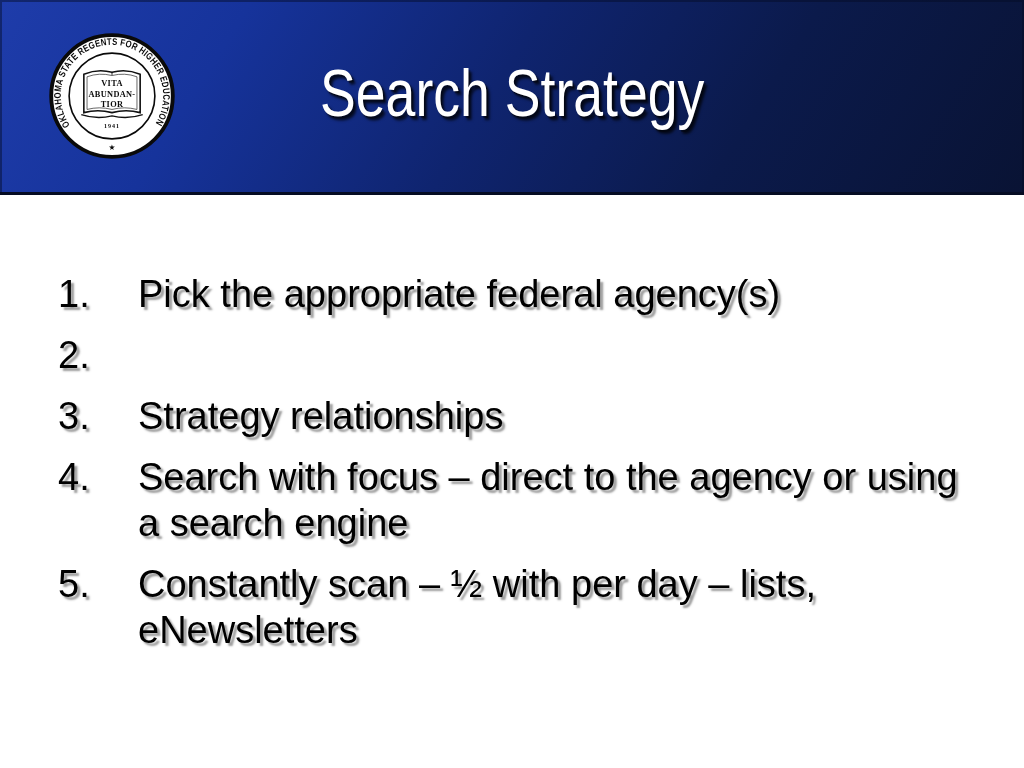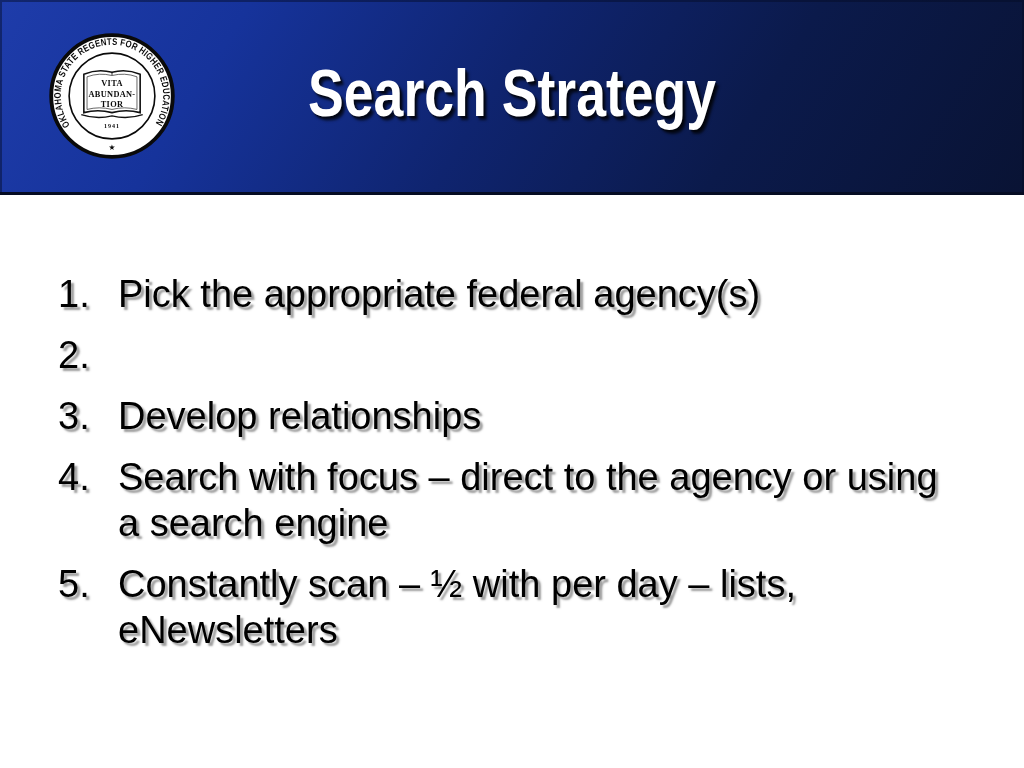--- a/index.html
+++ b/index.html
@@ -33,21 +33,21 @@
 
   .slide-title {
     position: absolute;
     top: 58px;
     left: 0;
     width: 100%;
     text-align: center;
     margin: 0;
     font-size: 67px;
     line-height: 70px;
-    font-weight: 700;
+    font-weight: 400;
     color: #ffffff;
     letter-spacing: 0px;
     white-space: nowrap;
   }
   .slide-title .squeeze {
     display: inline-block;
     transform: scaleX(0.80);
     transform-origin: 50% 50%;
     text-shadow: 4px 4px 3px rgba(0,0,0,0.70), 2px 2px 1px rgba(0,0,0,0.45);
   }
@@ -103,20 +103,21 @@
     font-size: 38px;
     line-height: 46px;
     font-weight: 400;
     text-shadow: 3px 3px 2px rgba(60,60,60,0.50);
   }
   ol.steps .num {
     flex: 0 0 60px;
   }
   ol.steps .txt {
     max-width: 824px;
+    margin-left: 20px;
   }
 </style>
 </head>
 <body>
 
 <div class="slide">
 
   <div class="header">
 
     <div class="seal">
@@ -153,21 +154,21 @@
     <ol class="steps">
       <li>
         <span class="num">1.</span>
         <span class="txt">Pick the appropriate federal agency(s)</span>
       </li>
       <li>
         <span class="num">2.</span>
       </li>
       <li>
         <span class="num">3.</span>
-        <span class="txt">Develop relationships</span>
+        <span class="txt">Strategy relationships</span>
       </li>
       <li>
         <span class="num">4.</span>
         <span class="txt">Search with focus – direct to the agency or using a search engine</span>
       </li>
       <li>
         <span class="num">5.</span>
         <span class="txt">Constantly scan – ½ with per day – lists, eNewsletters</span>
       </li>
     </ol>

